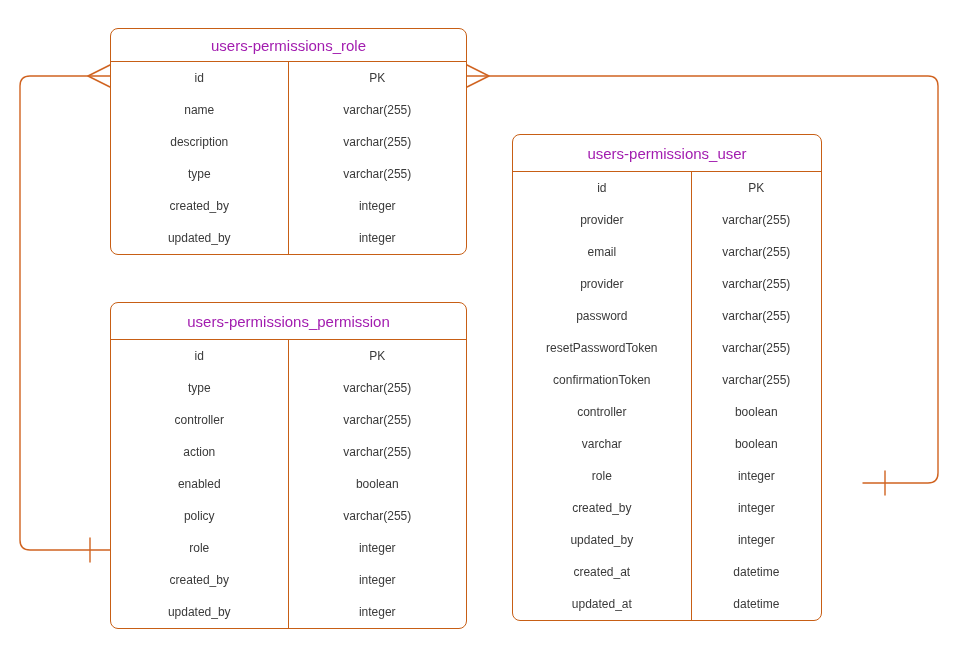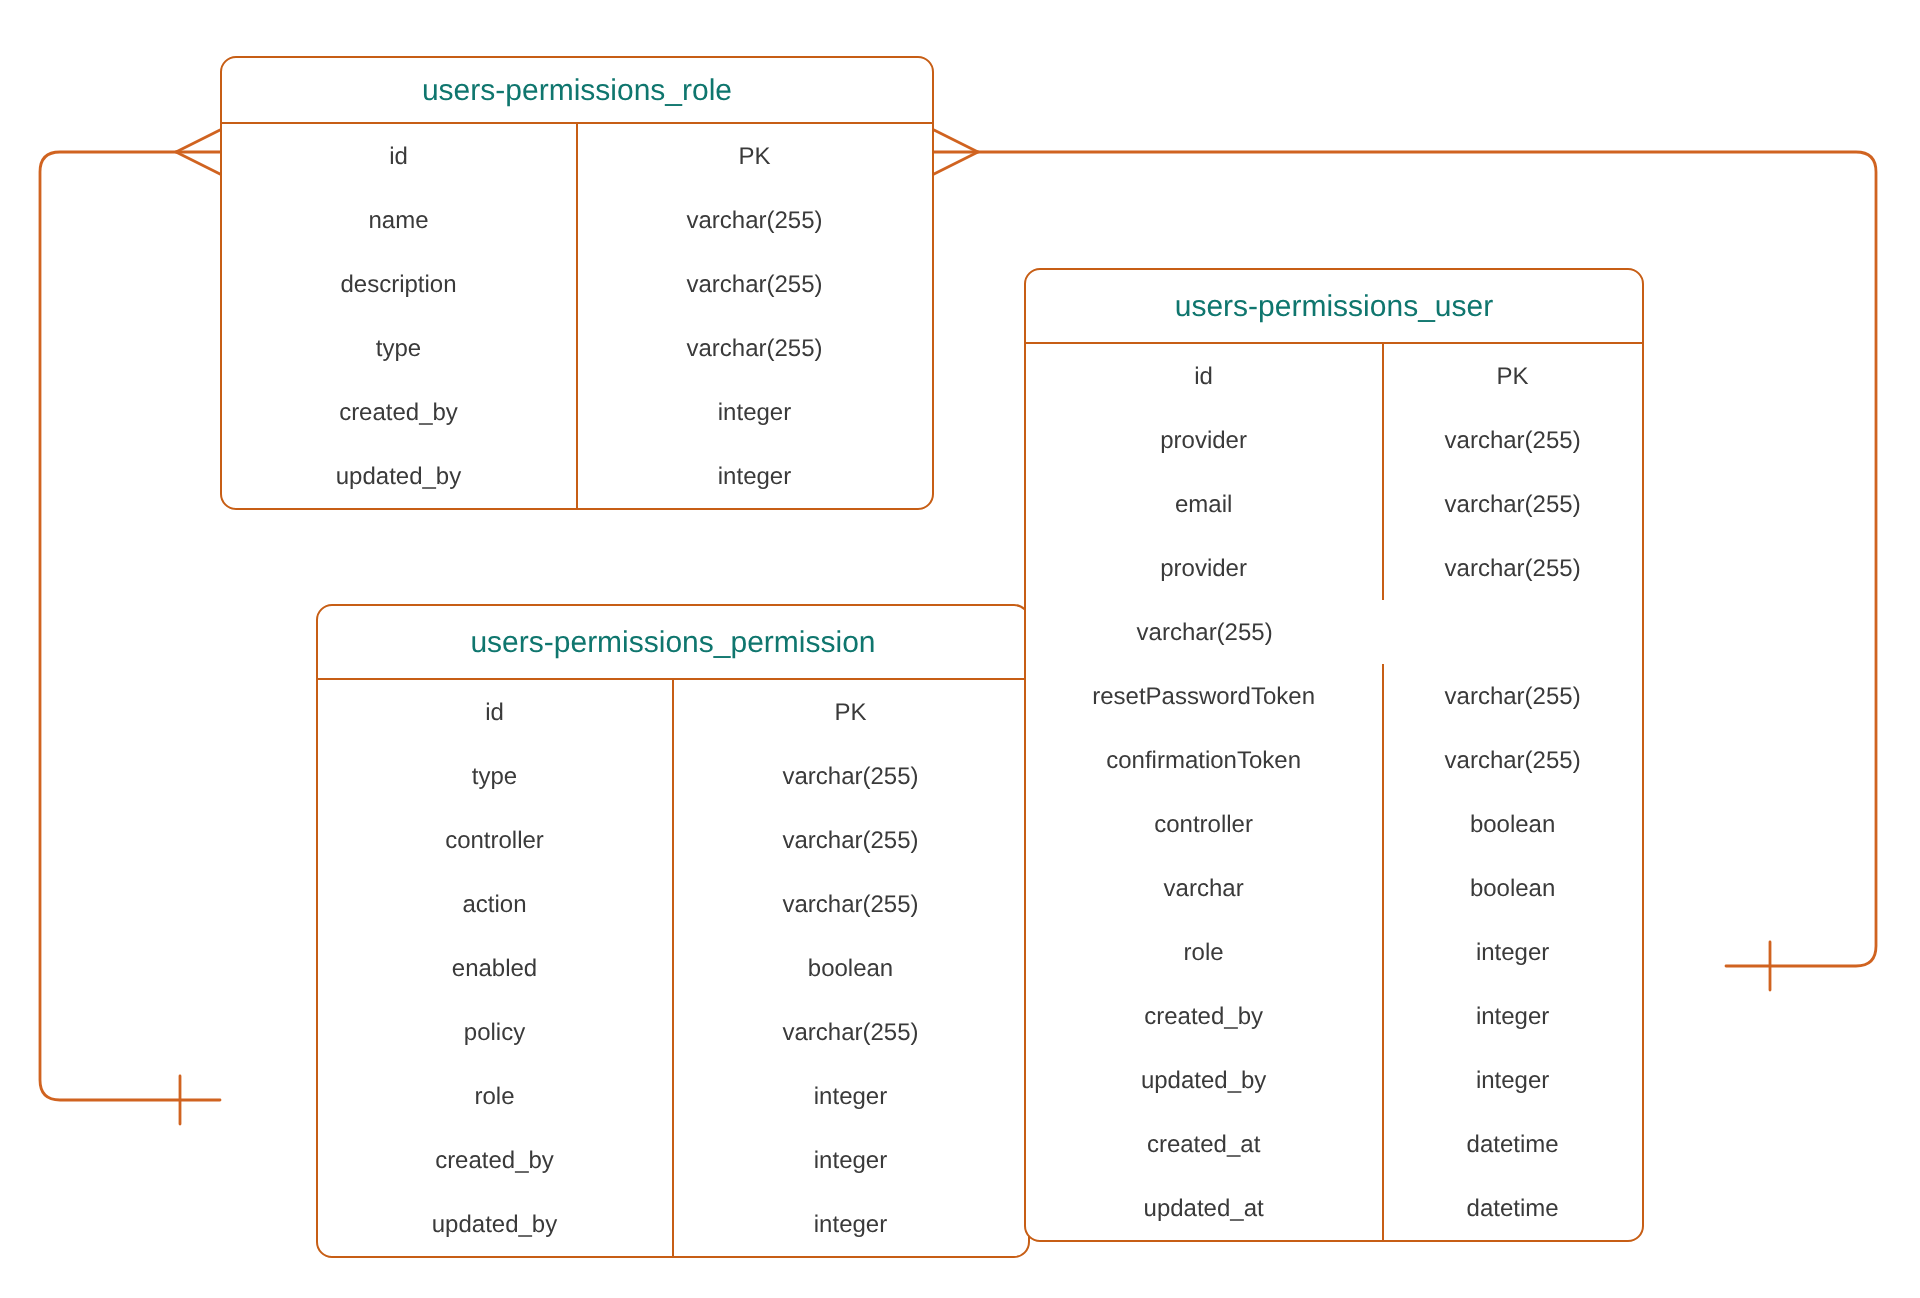--- a/index.html
+++ b/index.html
@@ -29,21 +29,21 @@
     background: #ffffff;
     border: 1.6px solid #c75e15;
     border-radius: 8px;
   }
   .er-title {
     display: flex;
     align-items: center;
     justify-content: center;
     border-bottom: 1.6px solid #c75e15;
     font-size: 15px;
-    color: #0f766e;
+    color: #a21caf;
     white-space: nowrap;
   }
   .trow {
     display: grid;
     height: 32px;
   }
   .cols-even { grid-template-columns: 1fr 1fr; }
   .cols-wide { grid-template-columns: 58% 42%; }
   .cell {
     display: flex;
@@ -99,21 +99,21 @@
           <div class="cell cname">created_by</div>
           <div class="cell ctype">integer</div>
         </div>
         <div class="trow cols-even">
           <div class="cell cname">updated_by</div>
           <div class="cell ctype">integer</div>
         </div>
       </div>
   </div>
 
-  <div class="er-table" style="left:110px; top:302px; width:357px;margin-left:48px;">
+  <div class="er-table" style="left:110px; top:302px; width:357px;">
     <div class="er-title" style="height:36px;">users-permissions_permission</div>
     <div class="er-rows">
         <div class="trow cols-even">
           <div class="cell cname">id</div>
           <div class="cell ctype">PK</div>
         </div>
         <div class="trow cols-even">
           <div class="cell cname">type</div>
           <div class="cell ctype">varchar(255)</div>
         </div>
@@ -161,20 +161,21 @@
         </div>
         <div class="trow cols-wide">
           <div class="cell cname">email</div>
           <div class="cell ctype">varchar(255)</div>
         </div>
         <div class="trow cols-wide">
           <div class="cell cname">provider</div>
           <div class="cell ctype">varchar(255)</div>
         </div>
         <div class="trow cols-wide">
+          <div class="cell cname">password</div>
           <div class="cell ctype">varchar(255)</div>
         </div>
         <div class="trow cols-wide">
           <div class="cell cname">resetPasswordToken</div>
           <div class="cell ctype">varchar(255)</div>
         </div>
         <div class="trow cols-wide">
           <div class="cell cname">confirmationToken</div>
           <div class="cell ctype">varchar(255)</div>
         </div>

